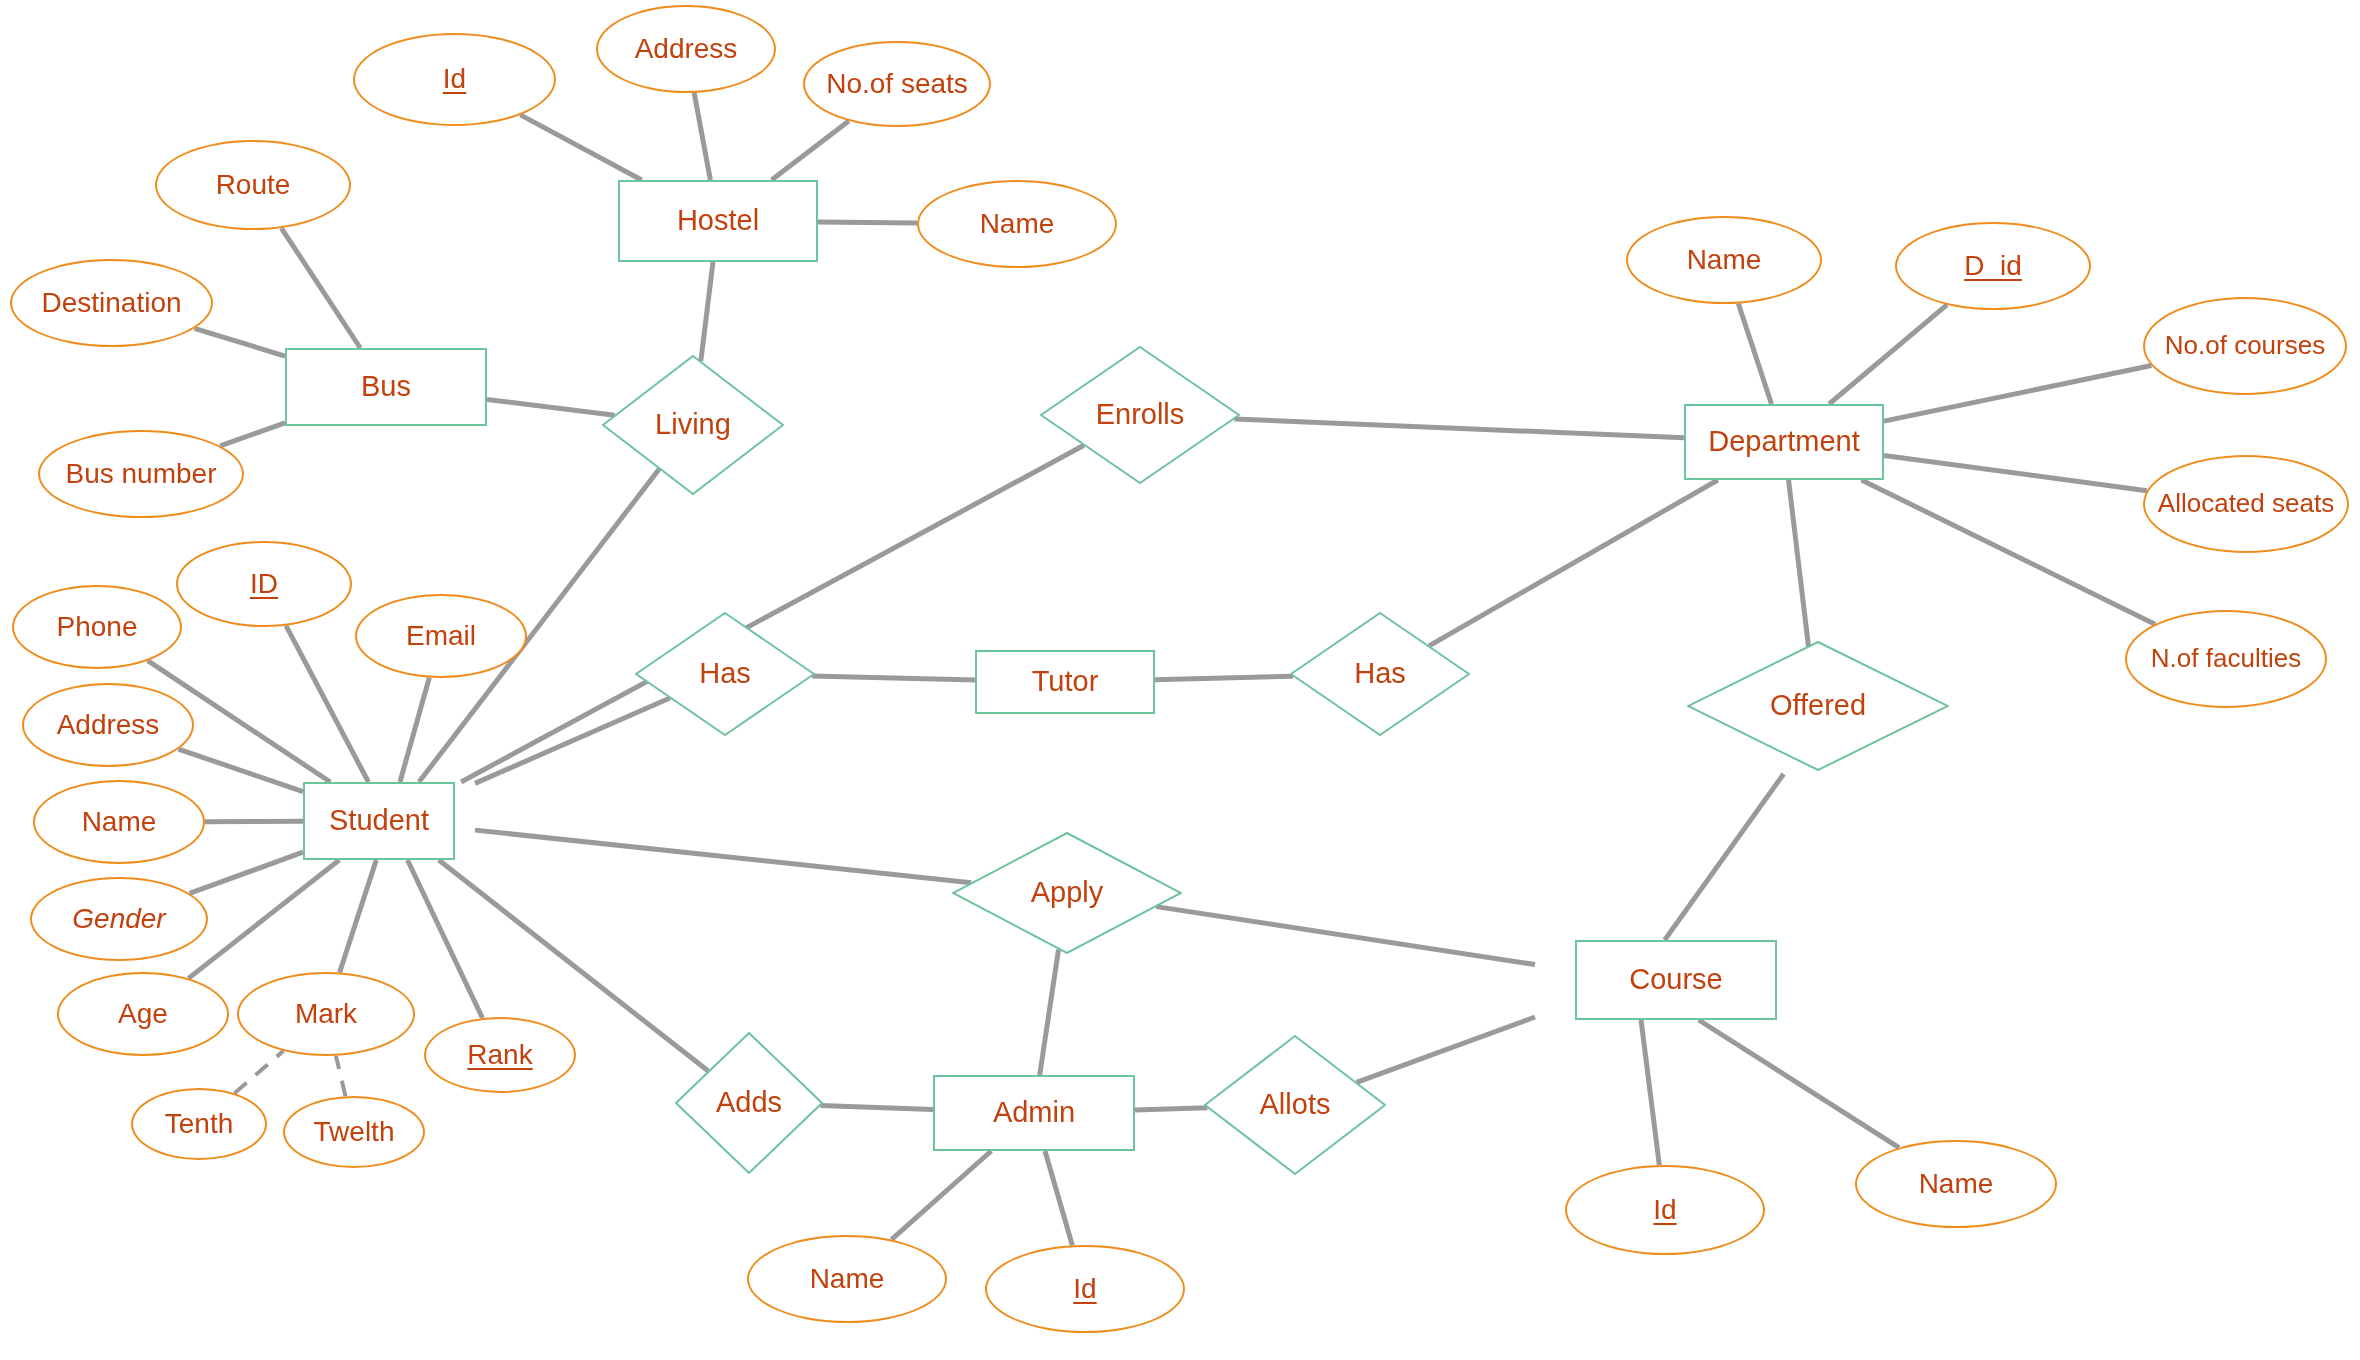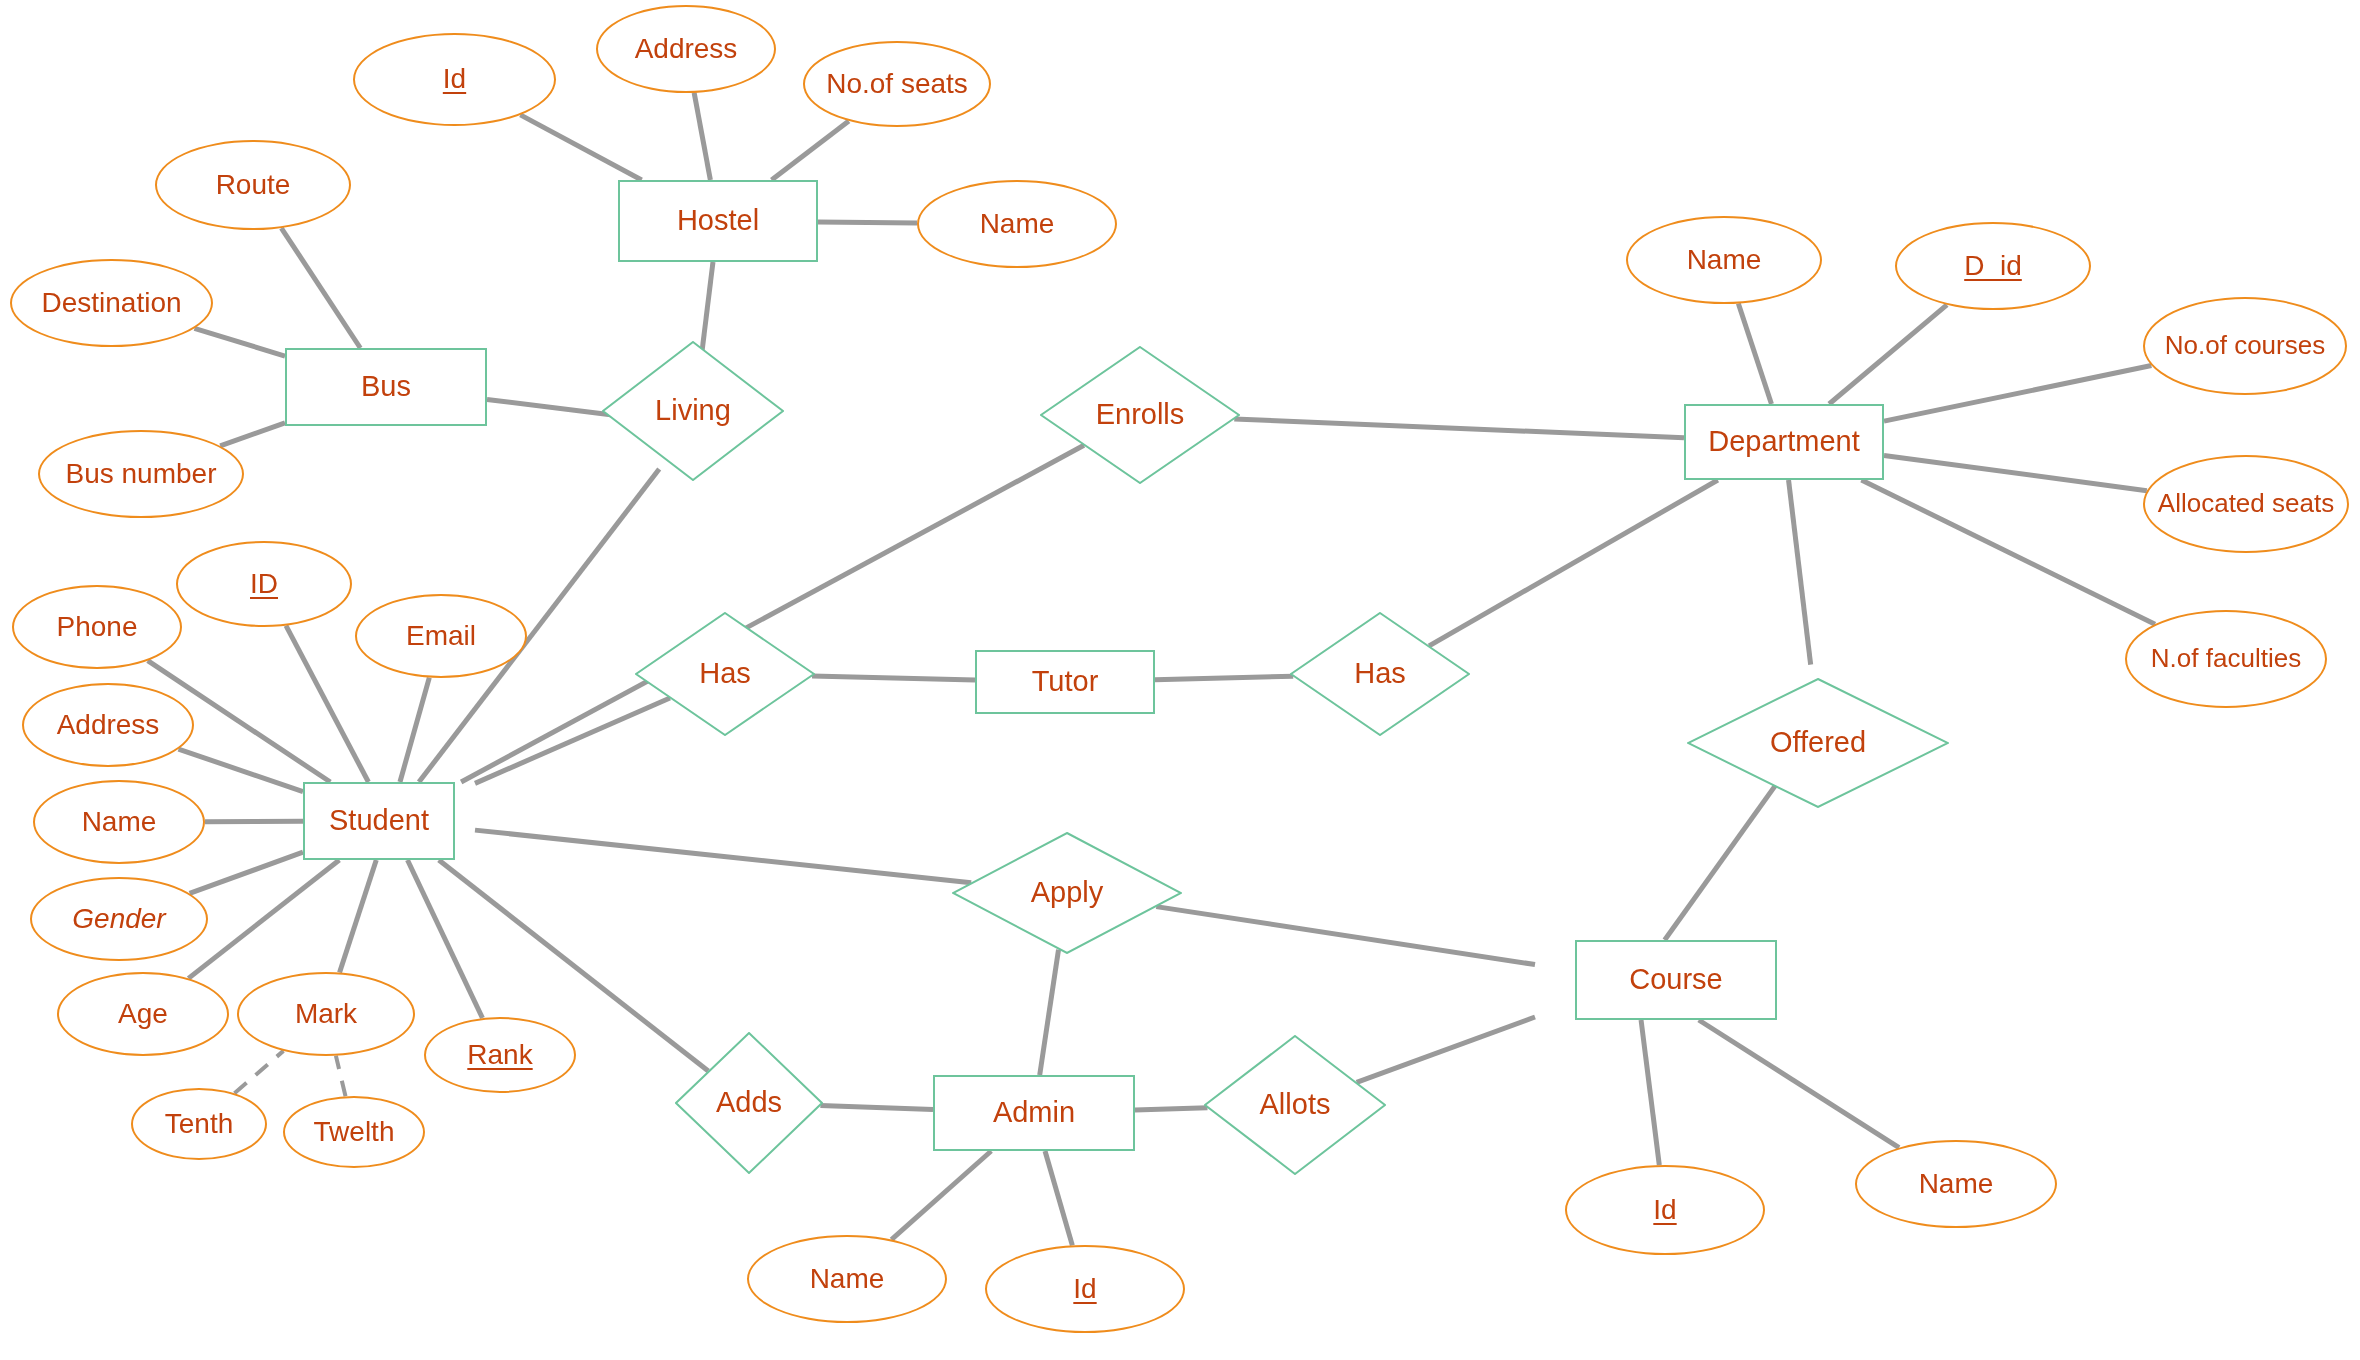--- a/index.html
+++ b/index.html
@@ -138,21 +138,21 @@
       </div>
       <div class="node entity" style="left: 975px; top: 650px; width: 180px; height: 64px;">
         <span class="txt">Tutor</span>
       </div>
       <div class="node entity" style="left: 1535px; top: 940px; width: 202px; height: 80px; margin-left: 40px;">
         <span class="txt">Course</span>
       </div>
       <div class="node entity" style="left: 933px; top: 1075px; width: 202px; height: 76px;">
         <span class="txt">Admin</span>
       </div>
-      <div class="node relationship" style="left: 602px; top: 341px; width: 182px; height: 140px;">
+      <div class="node relationship" style="left: 602px; top: 355px; width: 182px; height: 140px;">
         <svg class="rel-shape" viewBox="0 0 182 140" preserveAspectRatio="none">
           <polygon points="91,1 181,70 91,139 1,70" fill="#ffffff" stroke="#6dc49c" stroke-width="2"></polygon>
         </svg>
         <span class="rel-label">Living</span>
       </div>
       <div class="node relationship" style="left: 1040px; top: 346px; width: 200px; height: 138px;">
         <svg class="rel-shape" viewBox="0 0 200 138" preserveAspectRatio="none">
           <polygon points="100,1 199,69 100,137 1,69" fill="#ffffff" stroke="#6dc49c" stroke-width="2"></polygon>
         </svg>
         <span class="rel-label">Enrolls</span>
@@ -162,21 +162,21 @@
           <polygon points="90,1 179,62 90,123 1,62" fill="#ffffff" stroke="#6dc49c" stroke-width="2"></polygon>
         </svg>
         <span class="rel-label">Has</span>
       </div>
       <div class="node relationship" style="left: 1290px; top: 612px; width: 180px; height: 124px;">
         <svg class="rel-shape" viewBox="0 0 180 124" preserveAspectRatio="none">
           <polygon points="90,1 179,62 90,123 1,62" fill="#ffffff" stroke="#6dc49c" stroke-width="2"></polygon>
         </svg>
         <span class="rel-label">Has</span>
       </div>
-      <div class="node relationship" style="left: 1687px; top: 678px; width: 262px; height: 130px;">
+      <div class="node relationship" style="left: 1687px; top: 641px; width: 262px; height: 130px;">
         <svg class="rel-shape" viewBox="0 0 262 130" preserveAspectRatio="none">
           <polygon points="131,1 261,65 131,129 1,65" fill="#ffffff" stroke="#6dc49c" stroke-width="2"></polygon>
         </svg>
         <span class="rel-label">Offered</span>
       </div>
       <div class="node relationship" style="left: 952px; top: 832px; width: 230px; height: 122px;">
         <svg class="rel-shape" viewBox="0 0 230 122" preserveAspectRatio="none">
           <polygon points="115,1 229,61 115,121 1,61" fill="#ffffff" stroke="#6dc49c" stroke-width="2"></polygon>
         </svg>
         <span class="rel-label">Apply</span>

